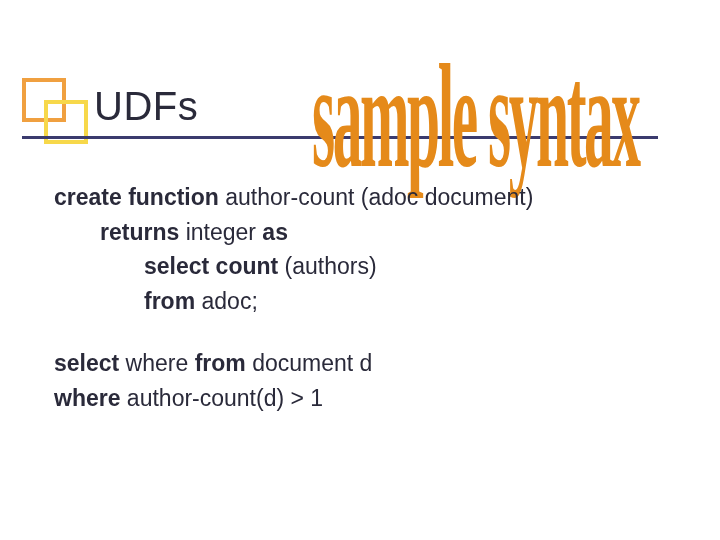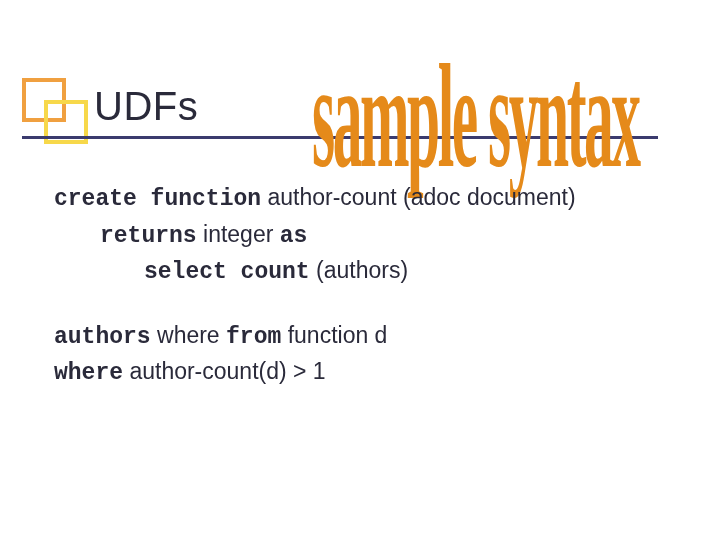--- a/index.html
+++ b/index.html
@@ -21,21 +21,21 @@
     font-size: 96px;
     color: #e58a1a;
     letter-spacing: -4px;
     transform: scaleX(0.62) scaleY(1.55);
     transform-origin: left top;
     white-space: nowrap;
     pointer-events: none;
   }
 
   .body { position: absolute; left: 54px; top: 180px; font-size: 23px; line-height: 1.5; }
-  .b { font-weight: 700; font-family: Liberation Mono, monospace; }
+  .b { font-weight: 700; }
   .ind1 { margin-left: 46px; }
   .ind2 { margin-left: 90px; }
   .gap { height: 28px; }
 </style>
 </head>
 <body>
 <div class="slide">
 
   <div class="title-wrap">
     <div class="square sq-orange"></div>
@@ -43,18 +43,19 @@
     <div class="title-text">UDFs</div>
     <div class="title-rule"></div>
   </div>
 
   <div class="watermark">sample syntax</div>
 
   <div class="body">
     <div><span class="b">create function</span><span> author-count (adoc document)</span></div>
     <div class="ind1"><span class="b">returns</span><span> integer </span><span class="b">as</span></div>
     <div class="ind2"><span class="b">select count</span><span> (authors)</span></div>
+    <div class="ind2"><span class="b">from</span><span> adoc;</span></div>
     <div class="gap"></div>
-    <div><span class="b">authors</span><span> where </span><span class="b">from</span><span> function d</span></div>
+    <div><span class="b">select</span><span> where </span><span class="b">from</span><span> document d</span></div>
     <div><span class="b">where</span><span> author-count(d) &gt; 1</span></div>
   </div>
 
 </div>
 
 </body></html>

